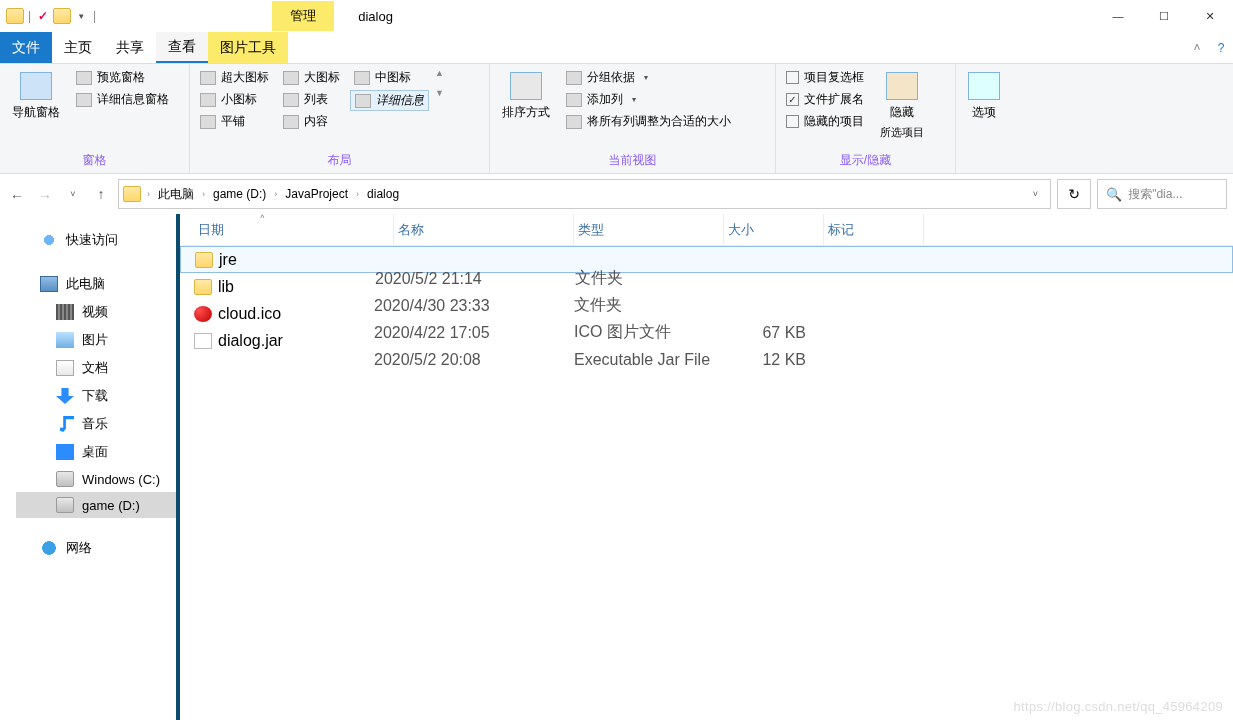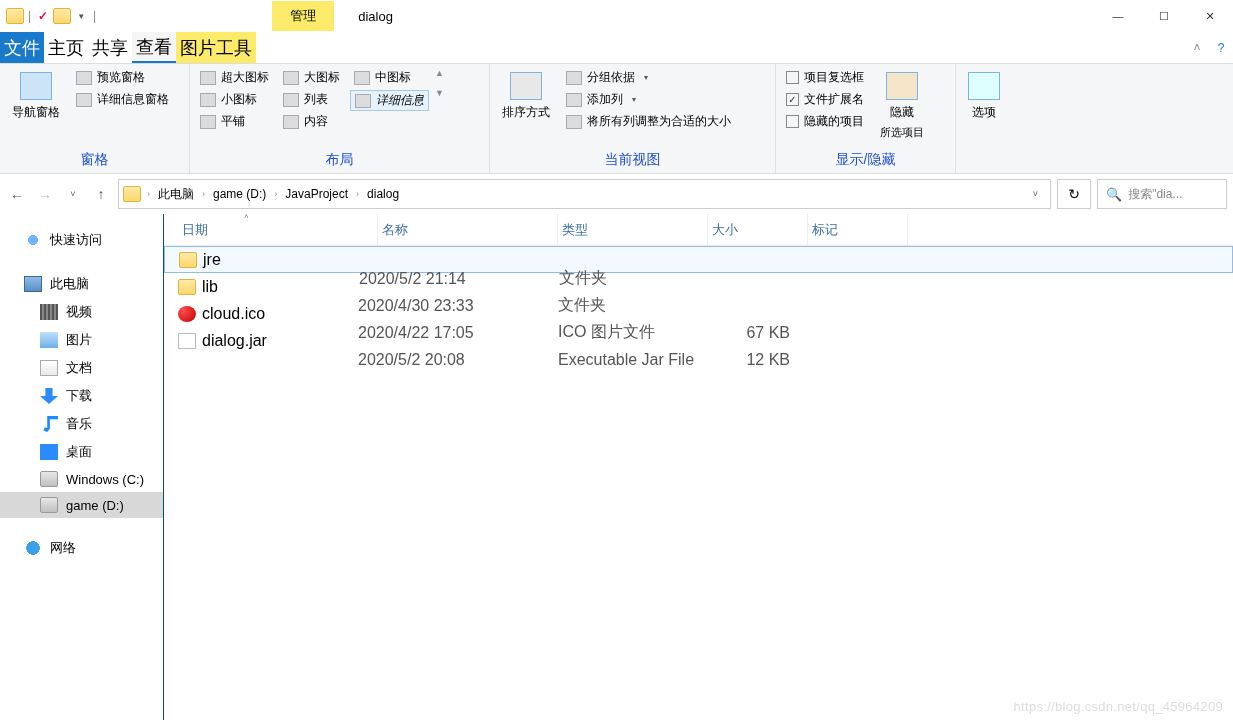--- a/index.html
+++ b/index.html
@@ -12,33 +12,33 @@
 .titlebar .qat .div { color: #888; padding: 0 2px; }
 .titlebar .qat .check { width: 16px; height: 16px; display: flex; align-items: center; justify-content: center; color: #e04; font-weight: bold; }
 .titlebar .qat .chev { color: #555; font-size: 8px; padding: 0 4px; }
 .titlebar .tab-hl { background: #fcea6a; padding: 6px 18px; font-size: 13px; margin-left: 168px; }
 .titlebar .title { padding-left: 24px; font-size: 13px; }
 .titlebar .winctrl { margin-left: auto; display: flex; }
 .titlebar .winctrl div { width: 46px; height: 32px; display: flex; align-items: center; justify-content: center; font-size: 11px; color: #333; }
 
 
 .tabrow { height: 32px; display: flex; align-items: stretch; border-bottom: 1px solid #ddd; }
-.tabrow .tab { padding: 0 4px; display: flex; align-items: center; font-size: 18px; cursor: default; }
+.tabrow .tab { padding: 0 12px; display: flex; align-items: center; font-size: 14px; cursor: default; }
 .tabrow .tab.file { background: #1979ca; color: #fff; }
 .tabrow .tab.active { border-bottom: 2px solid #1979ca; background: #f5f5f5; }
 .tabrow .tab.hl { background: #fcea6a; }
 .tabrow .spacer { flex: 1; }
 .tabrow .help { width: 24px; display: flex; align-items: center; justify-content: center; color: #1979ca; }
 .tabrow .collapse { width: 24px; display: flex; align-items: center; justify-content: center; color: #888; }
 
 
 .ribbon { height: 110px; background: #f5f6f7; border-bottom: 1px solid #ddd; display: flex; }
 .ribbon .group { border-right: 1px solid #e0e0e0; display: flex; flex-direction: column; padding: 4px 6px 0; }
 .ribbon .group .body { flex: 1; display: flex; align-items: flex-start; gap: 6px; }
-.ribbon .group .label { text-align: center; color: #1d4ed8; font-size: 14px; padding: 2px 0 4px; }
+.ribbon .group .label { text-align: center; color: #8b5cf6; font-size: 12px; padding: 2px 0 4px; }
 .ribbon .bigbtn { display: flex; flex-direction: column; align-items: center; justify-content: center; padding: 4px 6px; gap: 4px; }
 .ribbon .bigbtn .ico { width: 32px; height: 28px; background: #cde3f8; border: 1px solid #7fb3e0; }
 .ribbon .col { display: flex; flex-direction: column; gap: 3px; }
 .ribbon .smallrow { display: flex; align-items: center; gap: 5px; padding: 1px 4px; white-space: nowrap; }
 .ribbon .smallrow.sel { border: 1px solid #a8c8e4; background: #e5f1fb; font-style: italic; }
 .ribbon .smallrow .ico { width: 16px; height: 14px; background: #dcdcdc; border: 1px solid #aaa; }
 .ribbon .cb { width: 13px; height: 13px; border: 1px solid #888; display: inline-flex; align-items: center; justify-content: center; font-size: 10px; color: #333; }
 .ribbon .dropico { width: 10px; text-align: center; color: #555; font-size: 8px; padding-left: 2px; }
 
 
@@ -49,21 +49,21 @@
 .navbar .crumbs .folder-ico { width: 18px; height: 16px; background: linear-gradient(#ffe9a6,#ffd76b); border: 1px solid #d9b640; border-radius: 2px; margin-right: 4px; }
 .navbar .crumbs .crumb { padding: 0 6px; display: flex; align-items: center; gap: 4px; }
 .navbar .crumbs .sep { color: #888; font-size: 9px; }
 .navbar .crumbs .dd { margin-left: auto; color: #555; padding: 0 8px; font-size: 9px; }
 .navbar .refresh { width: 34px; height: 30px; border: 1px solid #ccc; display: flex; align-items: center; justify-content: center; font-size: 14px; }
 .navbar .search { width: 130px; height: 30px; border: 1px solid #ccc; display: flex; align-items: center; padding: 0 8px; color: #888; gap: 6px; }
 .navbar .search .mag { font-size: 13px; }
 
 
 .main { display: flex; height: calc(720px - 32px - 32px - 110px - 40px); }
-.sidebar { width: 164px; border-right: 1px solid #0c4a6e; padding-top: 12px; overflow: hidden; }
+.sidebar { width: 164px; border-right: 4px solid #0c4a6e; padding-top: 12px; overflow: hidden; margin-left: 16px; }
 .sidebar .item { display: flex; align-items: center; gap: 8px; padding: 5px 6px 5px 24px; font-size: 13px; }
 .sidebar .item.lvl1 { padding-left: 40px; }
 .sidebar .item.sel { background: #d8d8d8; }
 .sidebar .item .ico { width: 18px; height: 16px; flex-shrink: 0; }
 .sidebar .spacer { height: 16px; }
 .ico-star { background: radial-gradient(circle,#6db4ff 40%,transparent 42%); }
 .ico-pc { background: linear-gradient(#8fbde6,#5a8fc4); border: 1px solid #3a6a9a; }
 .ico-3d { background: linear-gradient(#86d6ff,#0a9cda); }
 .ico-video { background: repeating-linear-gradient(90deg,#555 0 2px,#888 2px 4px); }
 .ico-pic { background: linear-gradient(#bde0ff,#6fb0e4); }

